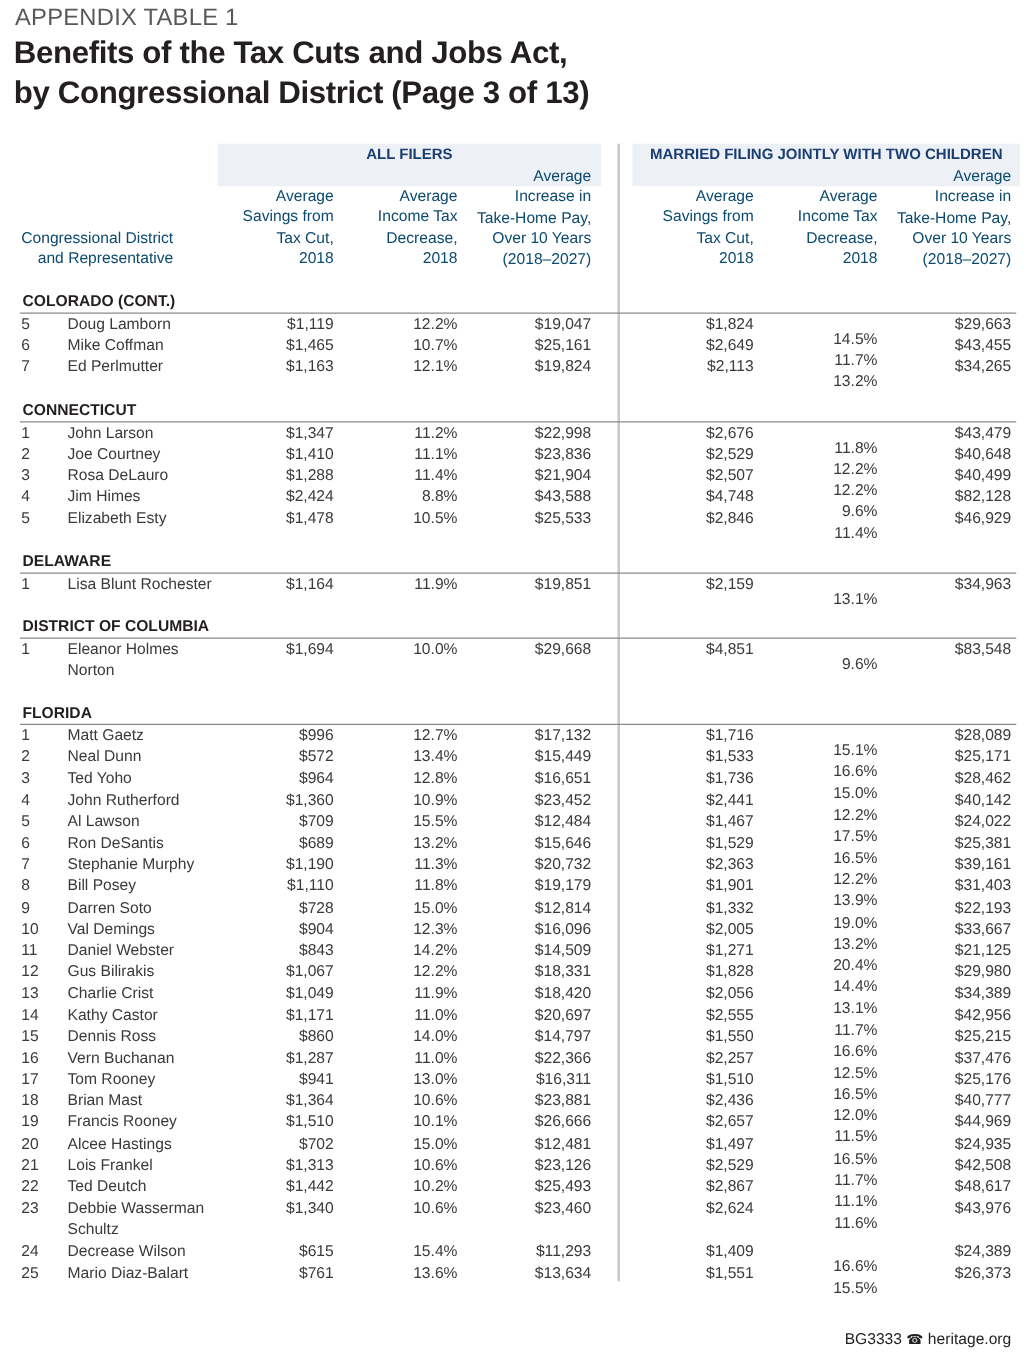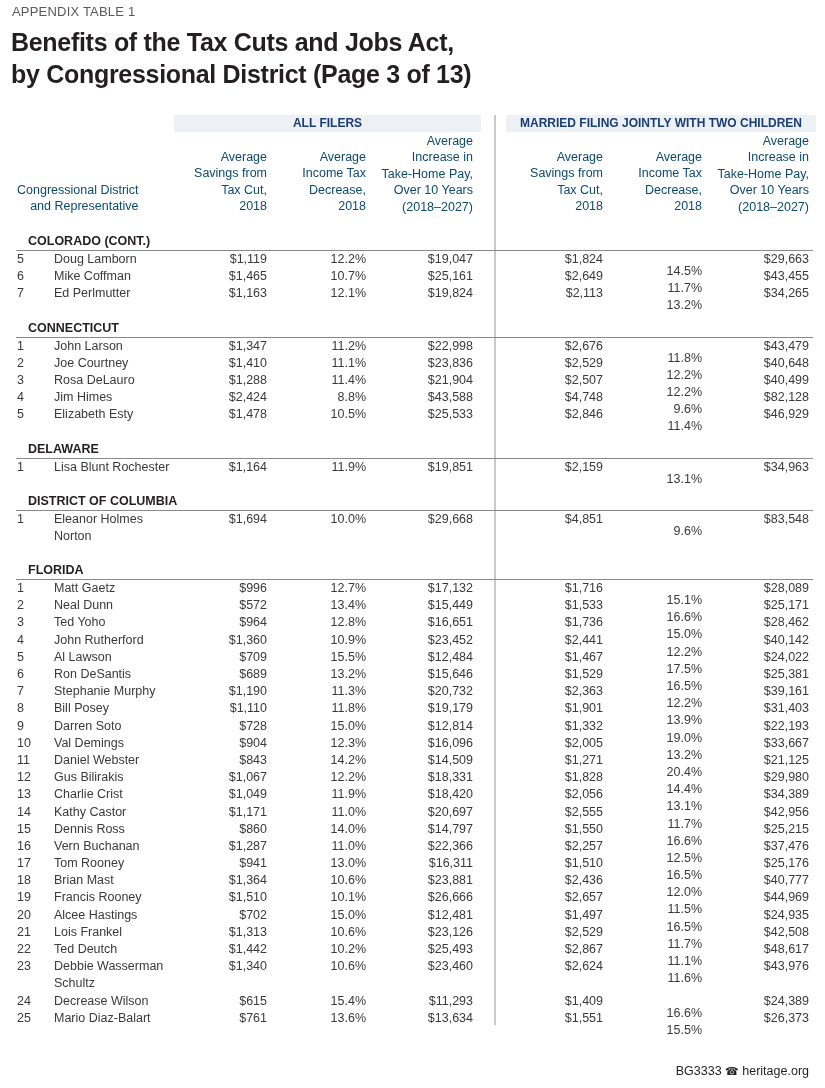--- a/index.html
+++ b/index.html
@@ -1,33 +1,33 @@
 <!DOCTYPE html>
 <html><head>
 <meta charset="utf-8">
 <style>
   html, body { margin: 0; padding: 0; background: #ffffff; }
   body { width: 825px; height: 1088px; position: relative; overflow: hidden;
          font-family: "Liberation Sans", sans-serif; color: #231f20; }
-  .kicker { position: absolute; left: 12px; top: 4px; font-size: 13px; color: #58595b; letter-spacing: 0.2px; }
+  .kicker { position: absolute; left: 12px; top: 4px; font-size: 19px; color: #58595b; letter-spacing: 0.2px; }
   .title { position: absolute; left: 11px; top: 26px; font-size: 25px; font-weight: bold; line-height: 32px; color: #231f20; letter-spacing: -0.3px; }
 
-  .band { position: absolute; top: 115px; height: 17px; background: #edf0f5; color: #1a3e72;
+  .band { position: absolute; top: 115px; height: 34px; background: #edf0f5; color: #1a3e72;
           font-size: 12px; font-weight: bold; text-align: center; line-height: 17px; }
   .band.all { left: 174px; width: 307px; }
   .band.mfj { left: 506px; width: 310px; }
 
   .vdivider { position: absolute; left: 494px; top: 115px; width: 2px; height: 910px; background: #c8c8c8; }
 
   .colhead { position: absolute; font-size: 12.5px; line-height: 16.4px; color: #0c4a6e; text-align: right; }
   .colhead.left { text-align: right; }
 
   .table { position: absolute; left: 0; top: 233px; width: 825px; }
   .state { position: relative; height: 17px; font-size: 12.5px; font-weight: bold; line-height: 17px;
-           padding-left: 28px; color: #231f20; }
+           padding-left: 18px; color: #231f20; }
   .state-rule { position: relative; height: 1px; background: #8a8a8a; margin-left: 16px; width: 797px; }
   .row { position: relative; height: 17.2px; font-size: 12.5px; line-height: 17.2px; color: #3a3a3a; }
   .row.tall { height: 34.4px; }
   .cell { position: absolute; top: 0; white-space: nowrap; }
   .c-num { left: 17px; }
   .c-name { left: 54px; width: 120px; white-space: normal; line-height: 17.2px; }
   .c-v1 { right: 558px; text-align: right; }
   .c-v2 { right: 459px; text-align: right; }
   .c-v3 { right: 352px; text-align: right; }
   .c-v4 { right: 222px; text-align: right; }

